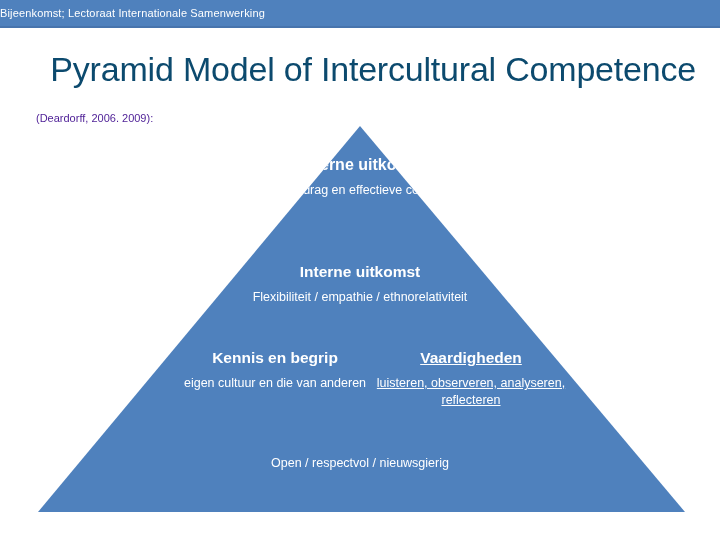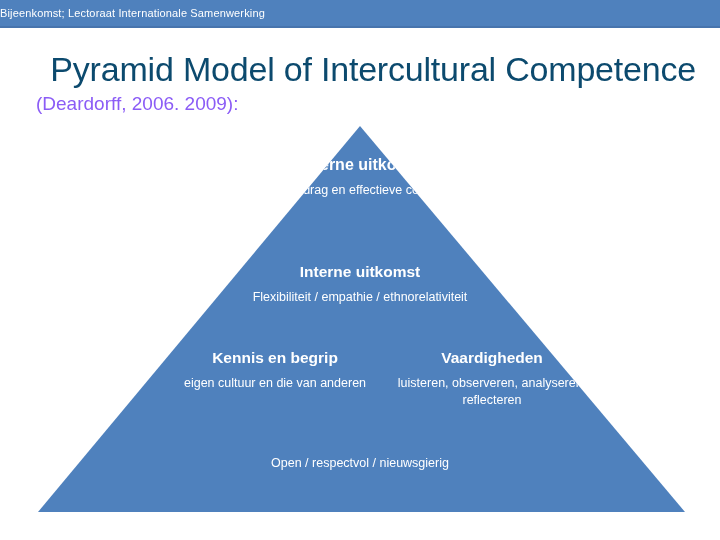--- a/index.html
+++ b/index.html
@@ -47,25 +47,25 @@
   .main-title {
     color: #0c4a6e;
     font-size: 34px;
     font-weight: normal;
     line-height: 34px;
     letter-spacing: -0.2px;
     white-space: nowrap;
     text-align: right;
   }
   .sub-title {
-    color: #8b5cf6;
-    font-size: 19px;
+    color: #4c1d95;
+    font-size: 11px;
     font-weight: normal;
     line-height: 22px;
-    margin-top: 7px;
+    margin-top: 21px;
     white-space: nowrap;
   }
 
   
   .pyramid-wrap {
     position: absolute;
     left: 0;
     top: 0;
     width: 720px;
     height: 540px;
@@ -120,23 +120,24 @@
     width: 400px;
   }
 
   
   .tier-knowledge {
     left: 160px;
     top: 348px;
     width: 230px;
   }
   .tier-skills {
-    left: 377px;
+    left: 356px;
     top: 348px;
     width: 230px;
+    text-decoration: underline;
   }
 
   
   .tier-attitude {
     left: 170px;
     top: 448px;
     width: 380px;
   }
 </style>
 </head>

